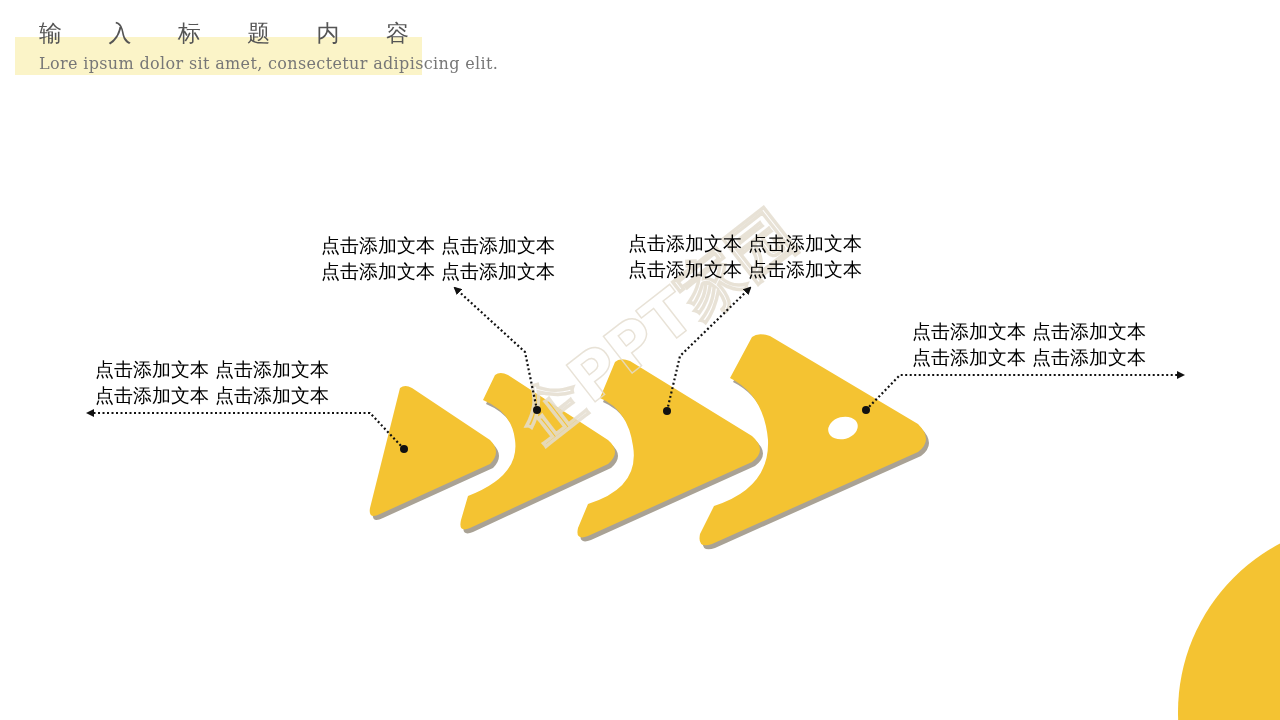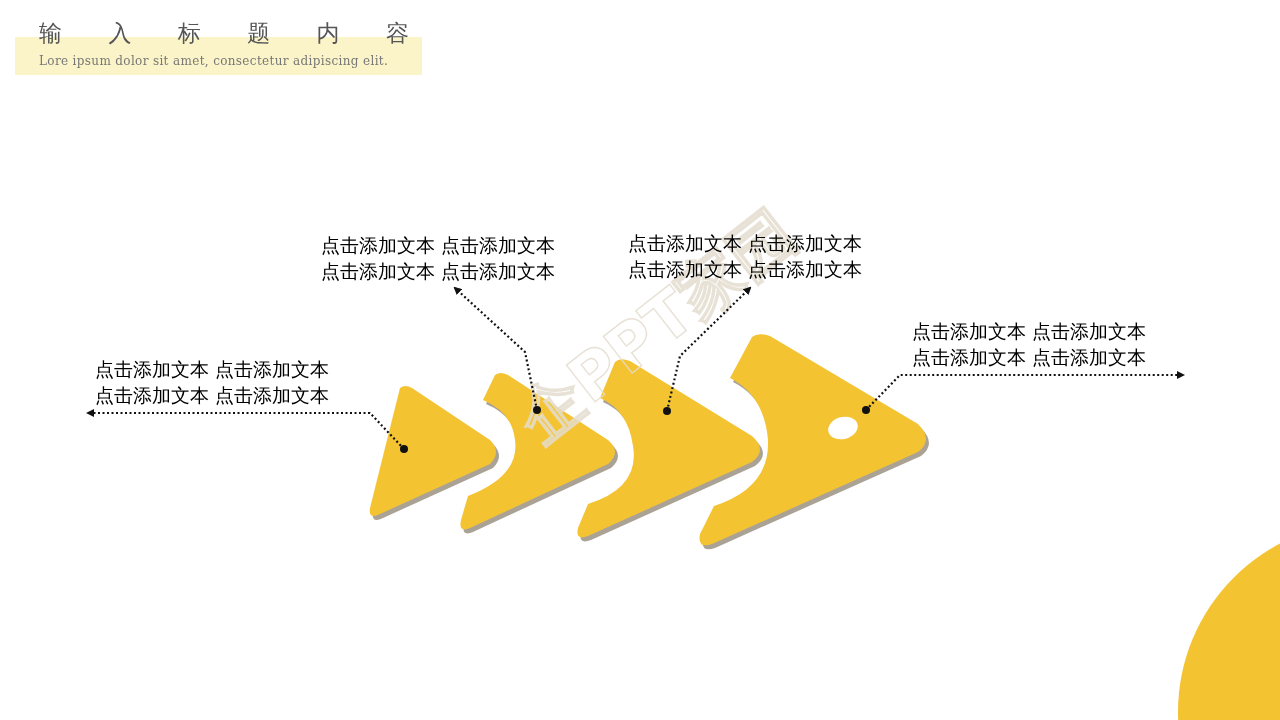--- a/index.html
+++ b/index.html
@@ -15,21 +15,21 @@
   .title-text {
     position: absolute; left: 39px; top: 18px; width: 370px;
     display: flex; justify-content: space-between;
     font-size: 23px; color: #555555; letter-spacing: 0;
     font-family: "DejaVu Sans", sans-serif; font-weight: 300;
   }
   .title-text span { display: inline-block; }
   .subtitle-text {
     position: absolute; left: 39px; top: 54px;
     font-family: "DejaVu Serif", "Liberation Mono", monospace;
-    font-size: 12px; color: #777777; letter-spacing: 0.35px;
+    font-size: 16px; color: #777777; letter-spacing: 0.35px;
   }
   .label {
     position: absolute; font-size: 19px; line-height: 26px; color: #000000;
     white-space: nowrap;
     font-family: "DejaVu Sans", sans-serif; font-weight: 300;
   }
   svg.art { position: absolute; left: 0; top: 0; }
   .corner-circle {
     position: absolute; left: 1178px; top: 522px; width: 380px; height: 380px;
     border-radius: 50%; background: #f4c332;

